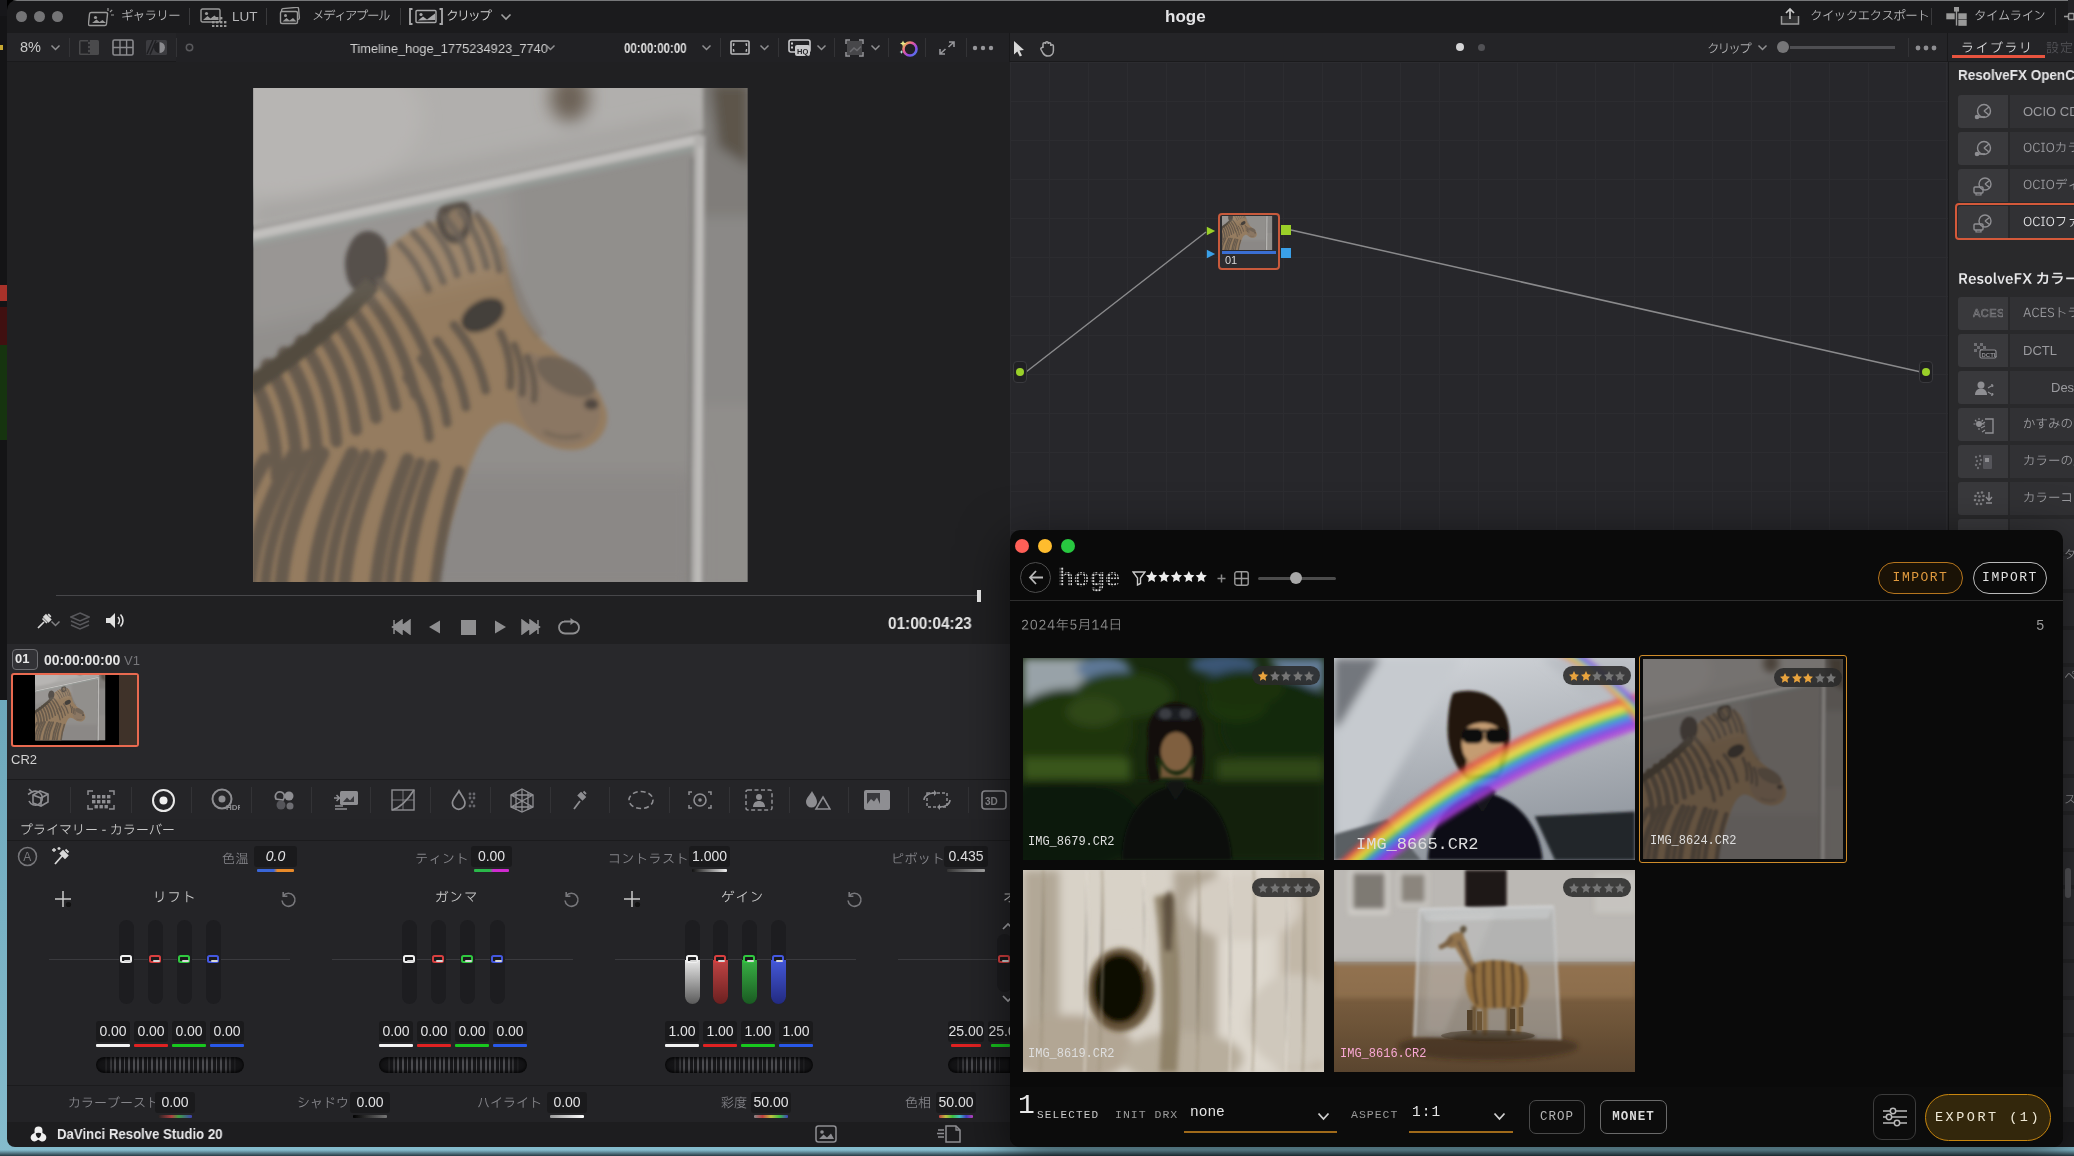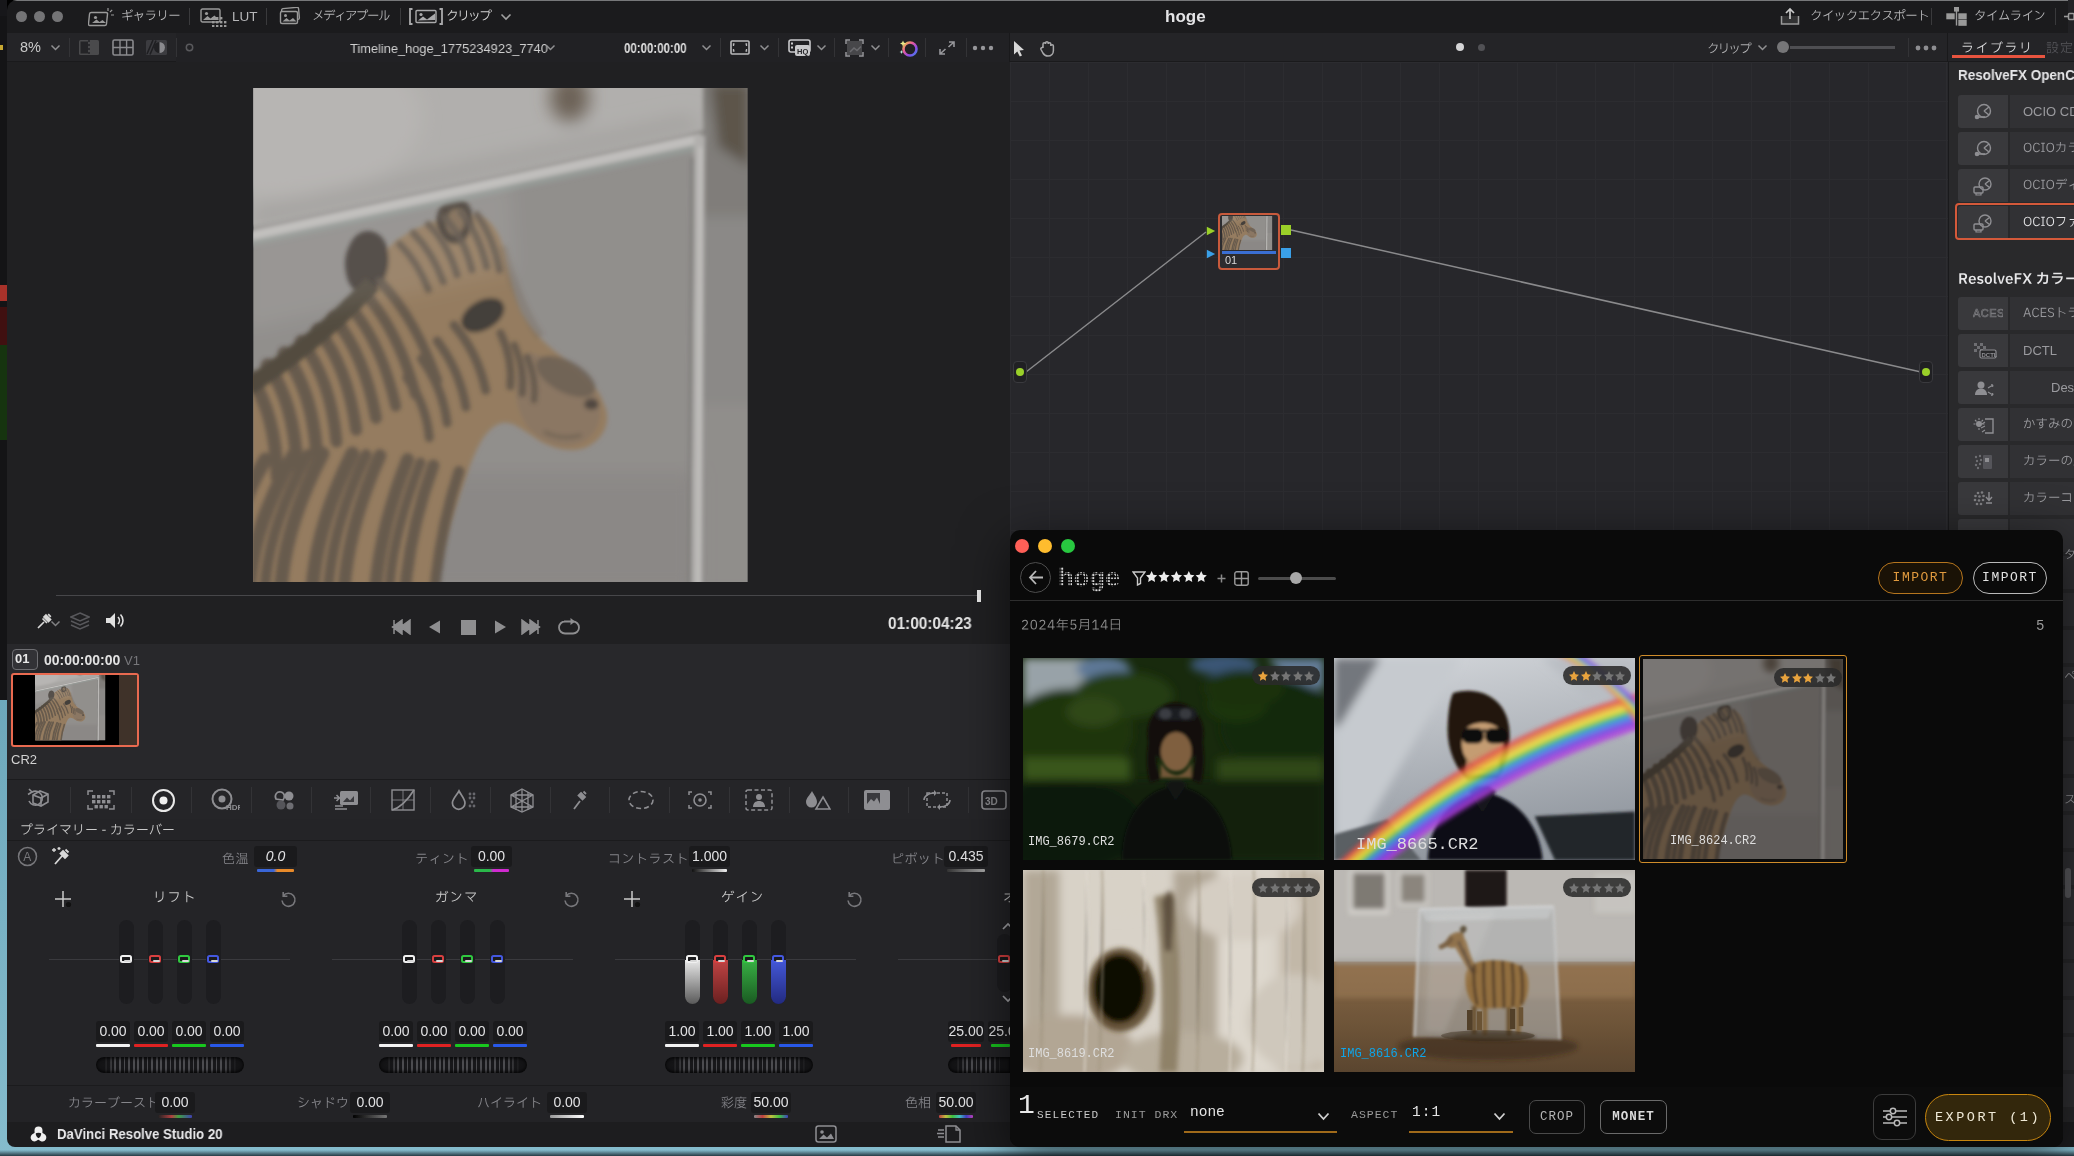--- a/index.html
+++ b/index.html
@@ -1311,23 +1311,23 @@
       <use href="#star" fill="#757575"></use>
     </svg>
   <svg class="abs" style="left:593.8px;top:352.5px" width="10" height="10" viewBox="0 0 11 11">
       <use href="#star" fill="#757575"></use>
     </svg>
   <svg class="abs" style="left:605.4px;top:352.5px" width="10" height="10" viewBox="0 0 11 11">
       <use href="#star" fill="#757575"></use>
     </svg>
   <div class="abs mono" style="left:18px;top:305px;font-size:12px;color:#dedede;">IMG_8679.CR2</div>
   <div class="abs mono" style="left:330px;top:305px;font-size:17px;color:#dedede;margin-left:16px;">IMG_8665.CR2</div>
-  <div class="abs mono" style="left:660px;top:304px;font-size:12px;color:#dedede;">IMG_8624.CR2</div>
+  <div class="abs mono" style="left:640px;top:304px;font-size:12px;color:#dedede;">IMG_8624.CR2</div>
   <div class="abs mono" style="left:18px;top:517px;font-size:12px;color:#dedede;">IMG_8619.CR2</div>
-  <div class="abs mono" style="left:330px;top:517px;font-size:12px;color:#0ea5e9;">IMG_8616.CR2</div>
+  <div class="abs mono" style="left:330px;top:517px;font-size:12px;color:#f9a8d4;">IMG_8616.CR2</div>
 
   <div class="abs" style="left:0;top:557px;width:1053px;height:60px;background:#0c0c0c;"></div>
   <div class="abs mono" style="left:8px;top:560px;font-size:28px;color:#e8e8e8;">1</div>
   <div class="abs mono" style="left:27px;top:579px;font-size:11px;color:#cacaca;letter-spacing:1.2px;">SELECTED</div>
   <div class="abs mono" style="left:105px;top:578px;font-size:11.5px;color:#9a9a9a;letter-spacing:1px;">INIT DRX</div>
   <div class="abs mono" style="left:180px;top:574px;font-size:14.5px;color:#e4e4e4;">none</div>
   <div class="abs" style="left:174px;top:601px;width:153px;height:1.5px;background:#a06a1a;"></div>
   <svg class="abs" style="left:307px;top:582px" width="13" height="9" viewBox="0 0 13 9">
       <path d="M1.5 1.5 L6.5 7 L11.5 1.5" stroke="#d0d0d0" stroke-width="1.8" fill="none"></path>
     </svg>

